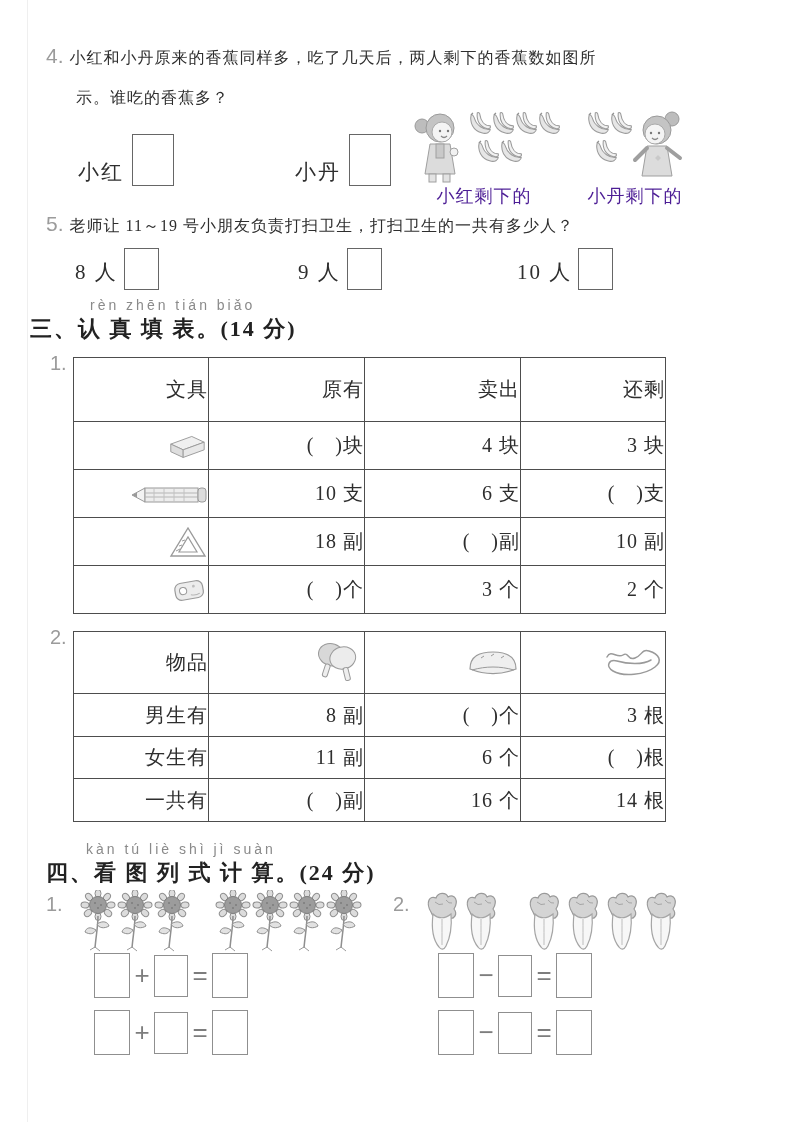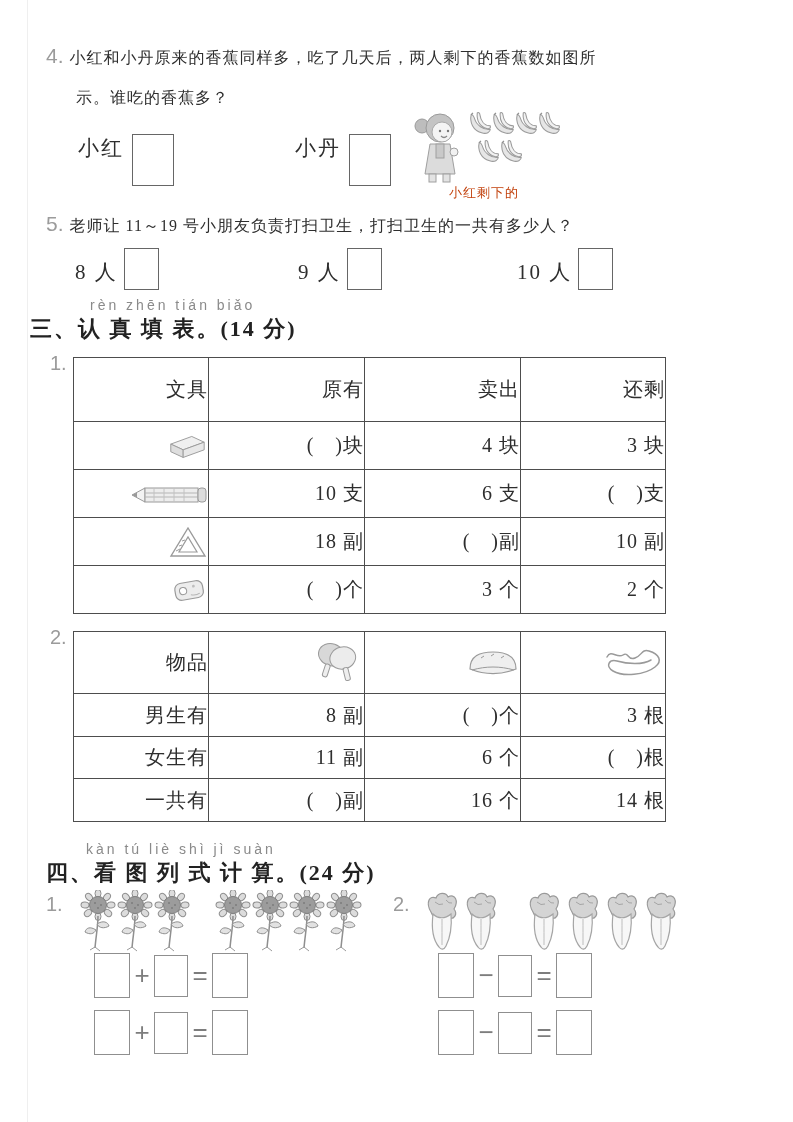--- a/index.html
+++ b/index.html
@@ -13,32 +13,32 @@
     overflow:hidden;
   }
   .margin-line { position:absolute; left:27px; top:0; bottom:0; width:1px; background:#efefef; }
 
   .qnum { color:#9b9b9b; font-family:"Liberation Sans",sans-serif; font-size:21px; margin-right:6px; }
   .qtext { font-size:16px; letter-spacing:1px; }
 
   .q4-line1 { position:absolute; left:46px; top:44px; display:flex; align-items:baseline; }
   .q4-line2 { position:absolute; left:76px; top:88px; }
 
-  .answer-pair { position:absolute; display:flex; align-items:flex-start; }
+  .answer-pair { position:absolute; display:flex; align-items:flex-end; }
   .answer-label { font-size:21px; letter-spacing:2px; margin-right:8px; }
   .answer-box { display:inline-block; width:42px; height:52px; border:1px solid #666; background:#fff; }
   .small-box { width:35px; height:42px; }
 
   .fig-wrap { position:absolute; left:410px; top:110px; display:flex; gap:26px; }
   .fig-group { display:flex; flex-direction:column; align-items:center; }
   .fig-imgs { display:flex; align-items:flex-start; height:72px; }
   .banana-stack { display:flex; flex-direction:column; }
   .banana-row { display:flex; height:32px; }
   .banana-row.offset { margin-left:8px; margin-top:-4px; }
-  .fig-label { font-size:13px; letter-spacing:1px; margin-top:2px; color:#c2410c; }
+  .fig-label { font-size:18px; letter-spacing:1px; margin-top:2px; color:#4c1d95; }
 
   .q5-line { position:absolute; left:46px; top:212px; display:flex; align-items:baseline; }
   .q5-opt { position:absolute; top:248px; display:flex; align-items:center; }
   .q5-opt .answer-label { font-size:21px; margin-right:6px; margin-top:6px; }
 
   .pinyin { position:absolute; font-family:"Liberation Sans",sans-serif; color:#8a8a8a; font-size:14px; letter-spacing:3px; }
   .sec-title { position:absolute; font-size:22px; font-weight:bold; letter-spacing:2px; color:#222; }
 
   .tbl-num { position:absolute; color:#9b9b9b; font-family:"Liberation Sans",sans-serif; font-size:20px; }
   table.sheet { position:absolute; border-collapse:collapse; table-layout:fixed; background:#fff; }
@@ -234,20 +234,43 @@
                 <use href="#banana-icon"></use>
               </svg>
               <svg class="ic banana-icon">
                 <use href="#banana-icon"></use>
               </svg>
             </div>
         </div>
       </div>
       <div class="fig-label">小红剩下的</div>
     </div>
+    <div class="fig-group">
+      <div class="fig-imgs">
+        <div class="banana-stack">
+          <div class="banana-row">
+              <svg class="ic banana-icon">
+                <use href="#banana-icon"></use>
+              </svg>
+              <svg class="ic banana-icon">
+                <use href="#banana-icon"></use>
+              </svg>
+            </div>
+          <div class="banana-row offset">
+              <svg class="ic banana-icon">
+                <use href="#banana-icon"></use>
+              </svg>
+            </div>
+        </div>
+        <svg class="ic girl-icon">
+            <use href="#girl-bun-icon"></use>
+          </svg>
+      </div>
+      <div class="fig-label">小丹剩下的</div>
+    </div>
   </div>
 
   <div class="q5-line">
     <span class="qnum">5.</span>
     <span class="qtext">老师让 11～19 号小朋友负责打扫卫生，打扫卫生的一共有多少人？</span>
   </div>
   <div class="q5-opt" style="left:75px;">
     <span class="answer-label">8 人</span>
     <span class="answer-box small-box"></span>
   </div>

